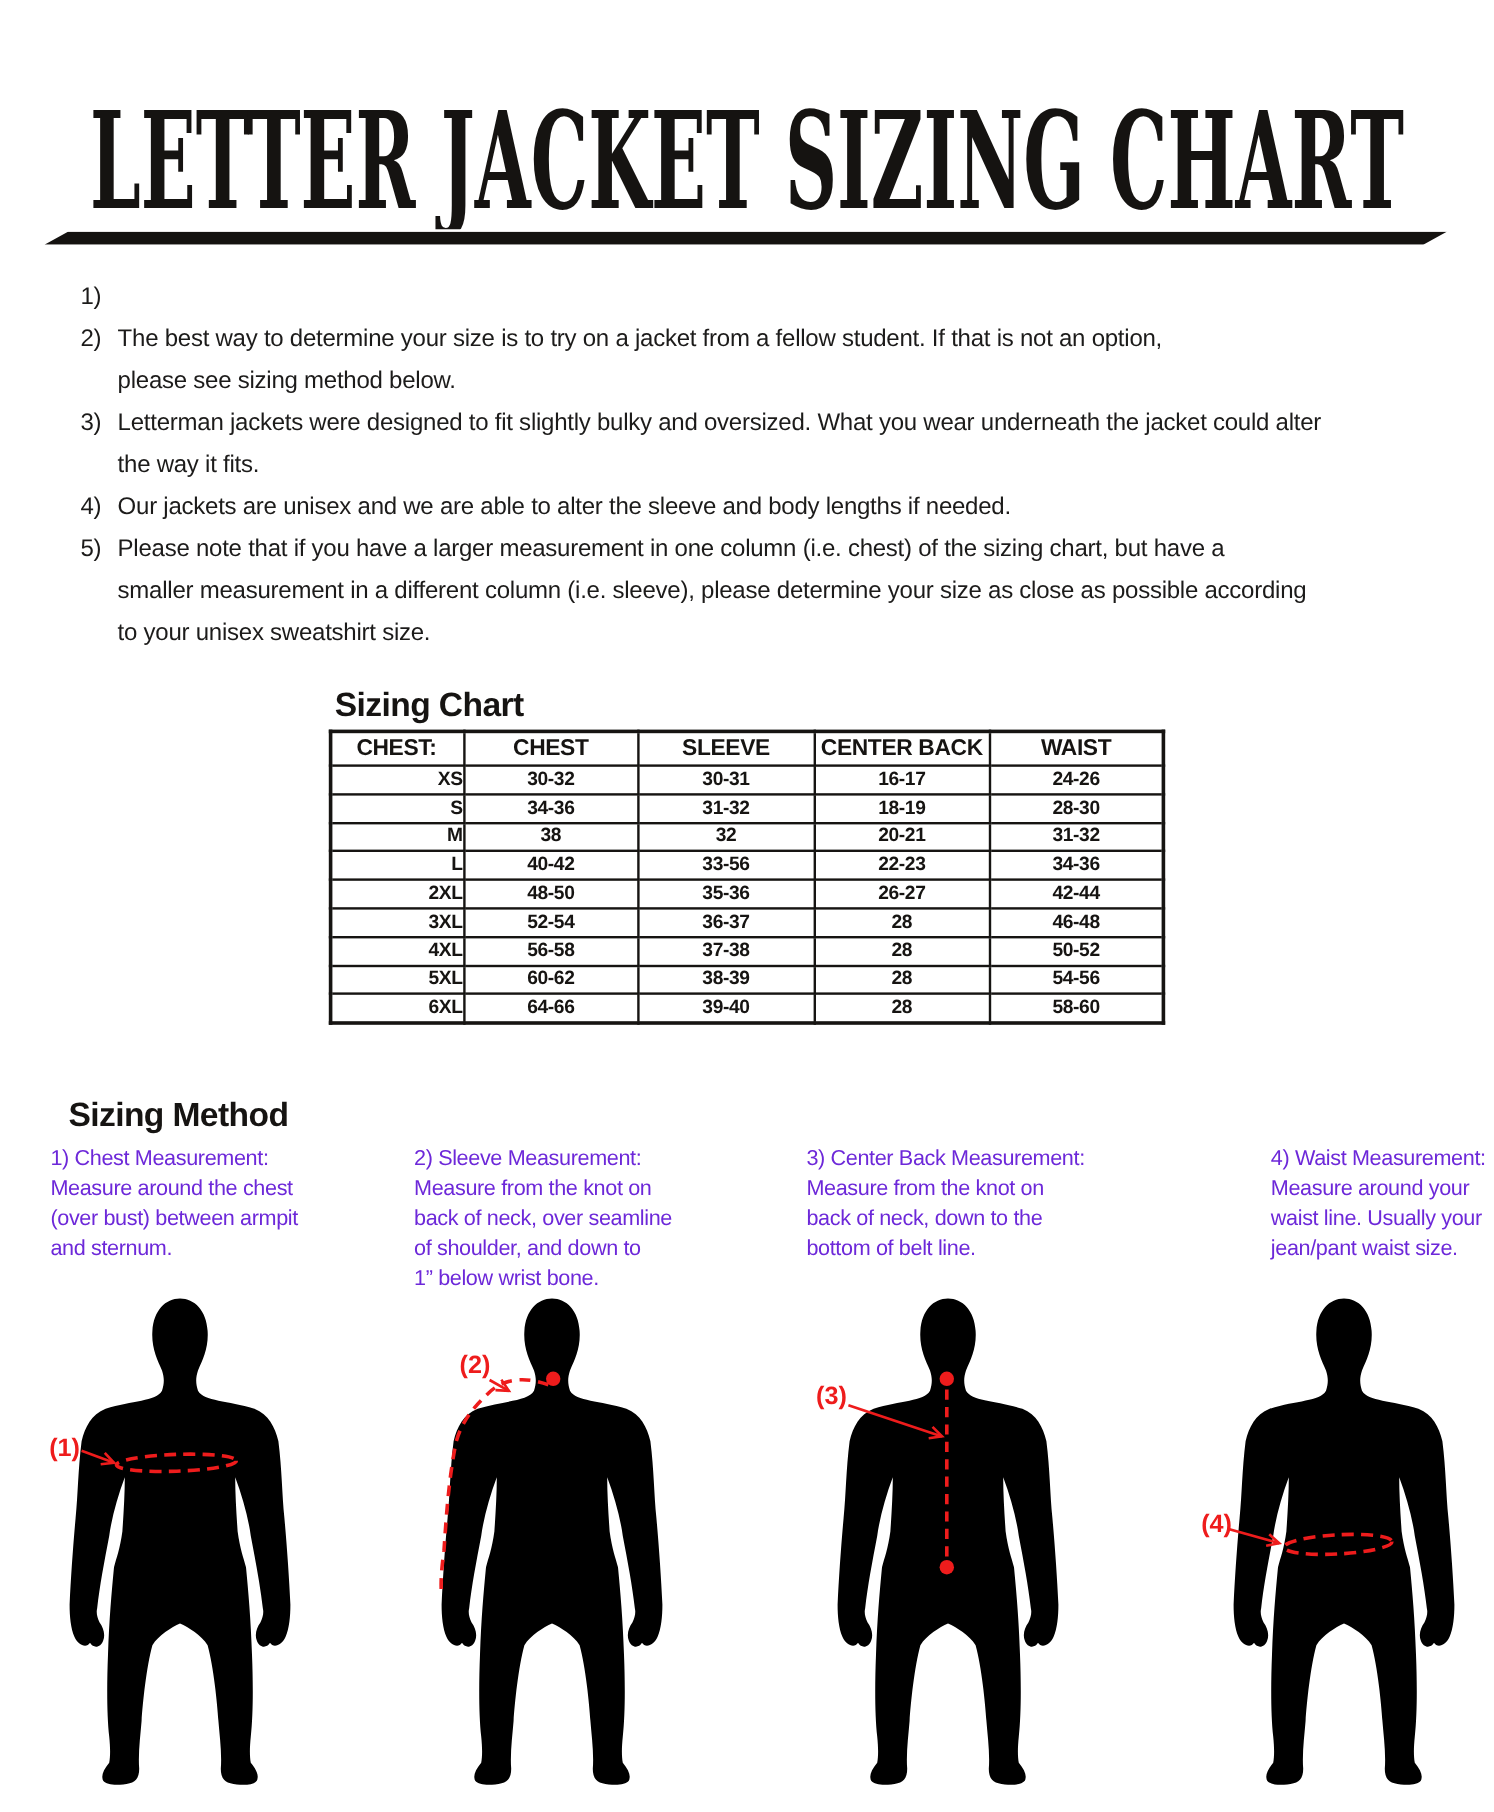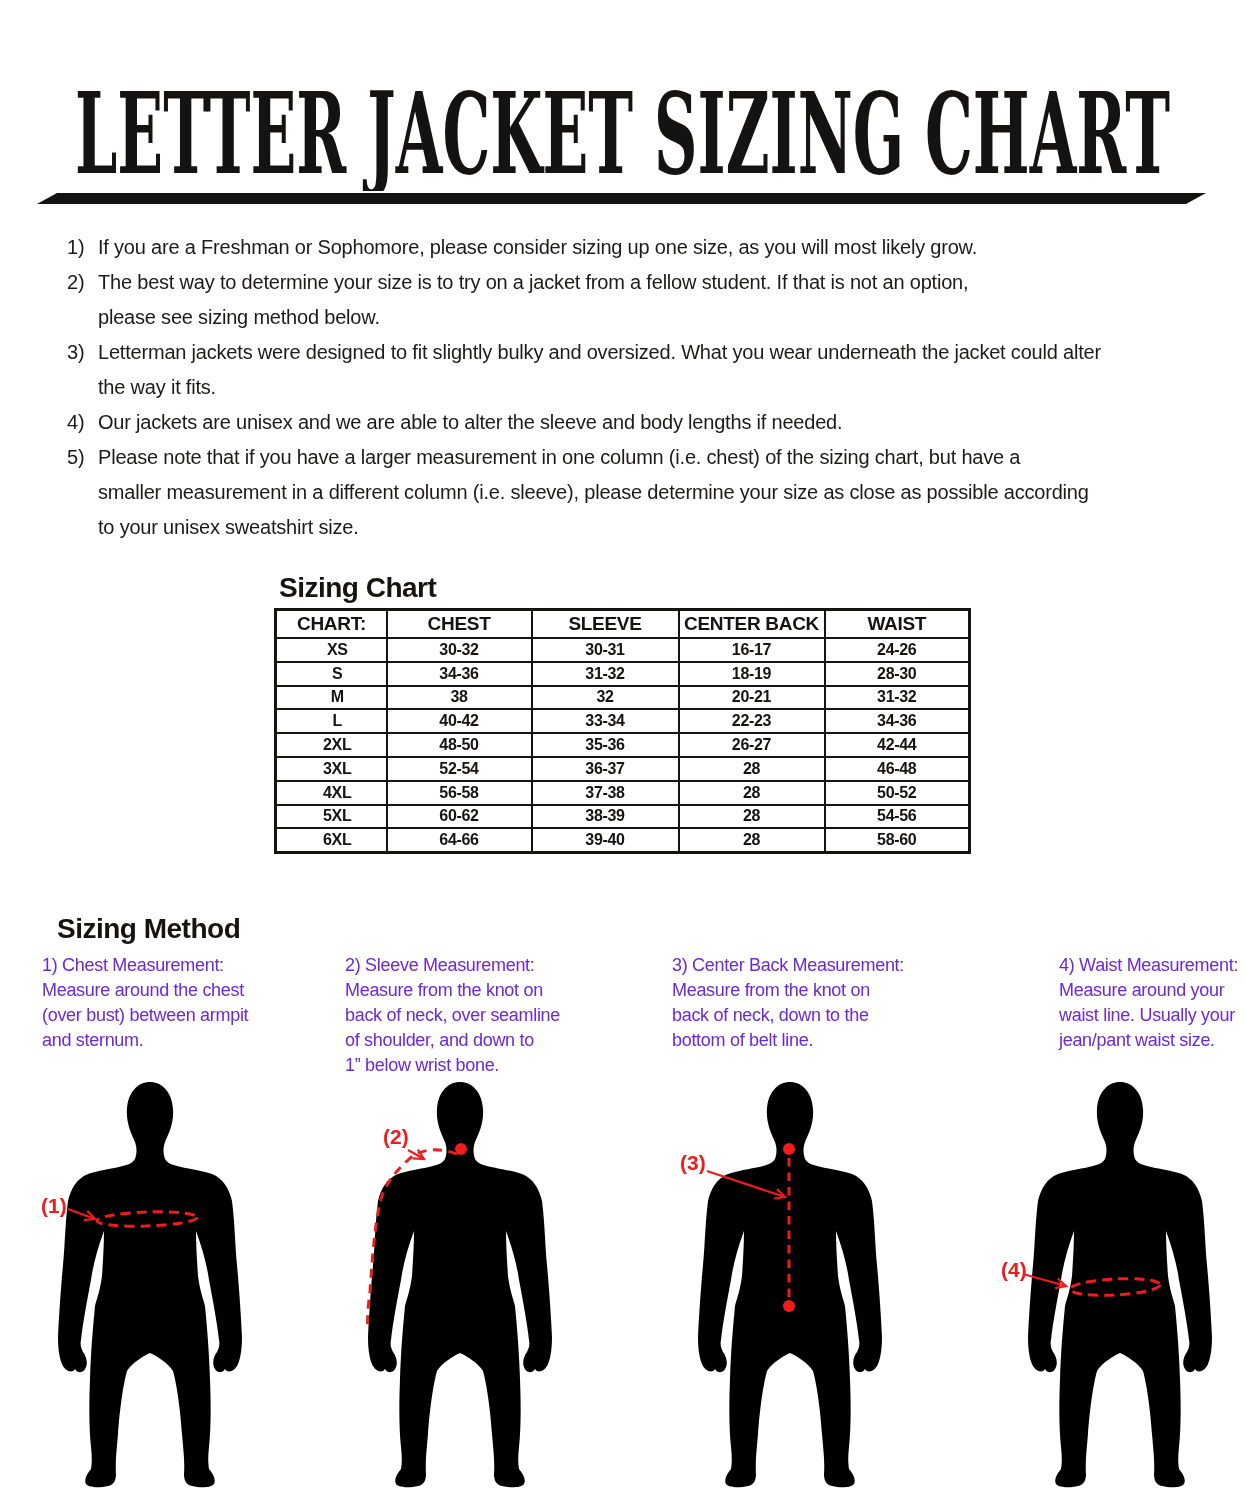--- a/index.html
+++ b/index.html
@@ -20,21 +20,21 @@
   
   .h-chart{position:absolute;left:279px;top:556px;font-size:28px;font-weight:bold;letter-spacing:-0.5px;color:#161412;}
   .h-method{position:absolute;left:57px;top:897px;font-size:28px;font-weight:bold;letter-spacing:-0.5px;color:#161412;}
   
   .size-table{position:absolute;left:274px;top:592px;width:694px;border-collapse:collapse;table-layout:fixed;
               border:3px solid #161412;font-weight:bold;color:#161412;}
   .size-table th,.size-table td{border:2px solid #161412;text-align:center;padding:0;}
   .size-table th{font-size:19px;height:26px;letter-spacing:-0.3px;}
   .size-table td{font-size:16px;height:21.8px;letter-spacing:-0.3px;}
   .size-table th.size-col{text-align:left;padding-left:20px;}
-  .size-table td.size-col{text-align:center;padding-left:12px;}
+  .size-table td.size-col{text-align:right;padding-left:12px;}
   
   .method{position:absolute;left:0;top:895px;width:1245px;height:615px;}
   .method-text{position:absolute;top:42px;font-size:18px;line-height:25px;letter-spacing:-0.3px;
                white-space:pre-wrap;color:#6d28d9;}
   .mt1{left:42px;} .mt2{left:345px;} .mt3{left:672px;} .mt4{left:1059px;}
   .fig{position:absolute;top:168px;width:290px;height:410px;}
   .f1{left:5px;} .f2{left:315px;} .f3{left:645px;} .f4{left:975px;}
   .red-dash{fill:none;stroke:#ee1c1c;stroke-width:3;}
   .red-line{fill:none;stroke:#ee1c1c;stroke-width:2.2;}
   .red-dot{fill:#ee1c1c;stroke:none;}
@@ -47,21 +47,20 @@
 
   <svg class="title-svg">
     <text x="75" y="157" font-size="112" textLength="1095" lengthAdjust="spacingAndGlyphs">LETTER JACKET SIZING CHART</text>
   </svg>
 
   <div class="divider"></div>
 
   <div class="notes">
     <div class="note">
       <span class="note-num">1)</span>
-      <span class="note-text">If you are a Freshman or Sophomore, please consider sizing up one size, as you will most likely grow.</span>
     </div>
     <div class="note">
       <span class="note-num">2)</span>
       <span class="note-text">The best way to determine your size is to try on a jacket from a fellow student. If that is not an option,
 please see sizing method below.</span>
     </div>
     <div class="note">
       <span class="note-num">3)</span>
       <span class="note-text">Letterman jackets were designed to fit slightly bulky and oversized. What you wear underneath the jacket could alter
 the way it fits.</span>
@@ -83,21 +82,21 @@
   <table class="size-table">
     <colgroup>
         <col style="width:111px">
         <col style="width:145px">
         <col style="width:147px">
         <col style="width:146px">
         <col style="width:145px">
       </colgroup>
     <tbody>
         <tr>
-      <th class="size-col">CHART:</th>
+      <th class="size-col">CHEST:</th>
       <th>CHEST</th>
       <th>SLEEVE</th>
       <th>CENTER BACK</th>
       <th>WAIST</th>
     </tr>
     <tr>
       <td class="size-col">XS</td>
       <td>30-32</td>
       <td>30-31</td>
       <td>16-17</td>
@@ -113,21 +112,21 @@
     <tr>
       <td class="size-col">M</td>
       <td>38</td>
       <td>32</td>
       <td>20-21</td>
       <td>31-32</td>
     </tr>
     <tr>
       <td class="size-col">L</td>
       <td>40-42</td>
-      <td>33-34</td>
+      <td>33-56</td>
       <td>22-23</td>
       <td>34-36</td>
     </tr>
     <tr>
       <td class="size-col">2XL</td>
       <td>48-50</td>
       <td>35-36</td>
       <td>26-27</td>
       <td>42-44</td>
     </tr>

